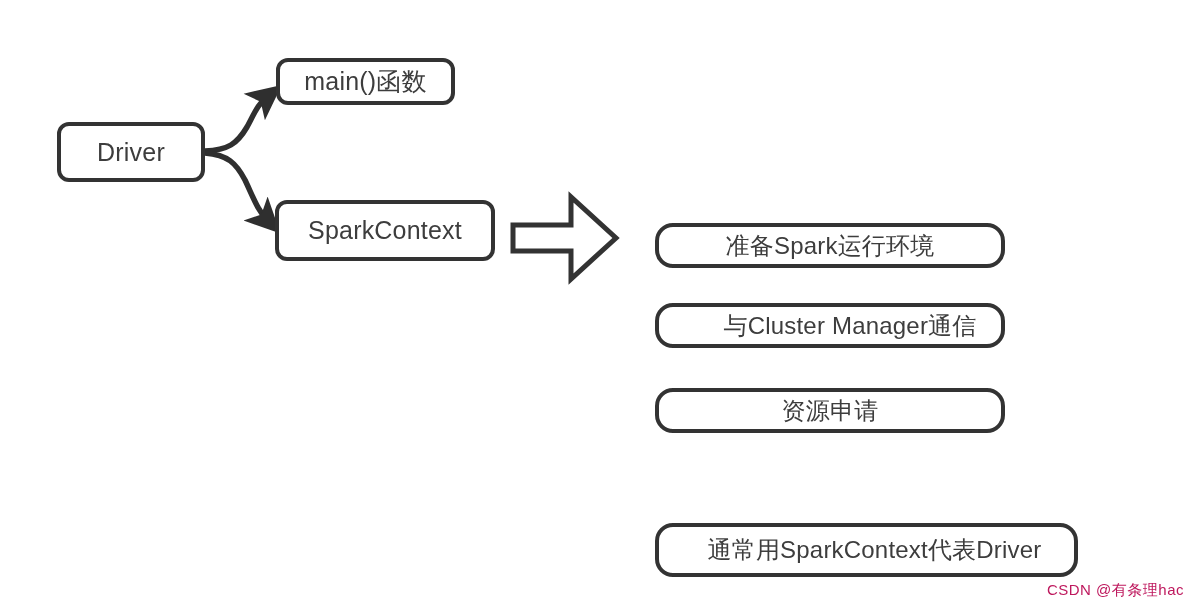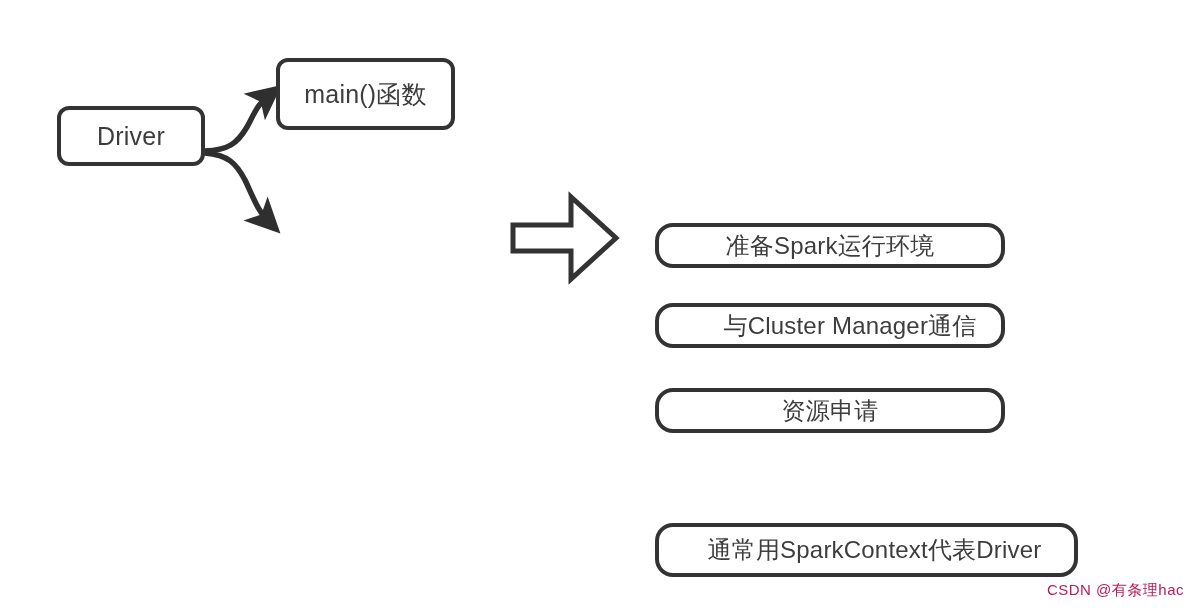--- a/index.html
+++ b/index.html
@@ -26,25 +26,25 @@
     display: flex;
     align-items: center;
     justify-content: center;
     color: #3d3d3d;
     font-weight: 400;
     letter-spacing: 0.2px;
     white-space: nowrap;
   }
   
   #node-driver {
-    left: 57px;  top: 106px;  width: 148px; height: 60px;
+    left: 57px;  top: 122px;  width: 148px; height: 60px;
     font-size: 25px;
   }
   #node-main {
-    left: 276px; top: 58px;  width: 179px; height: 72px;
+    left: 276px; top: 58px;  width: 179px; height: 47px;
     font-size: 25px;
   }
   #node-sparkcontext {
     left: 275px; top: 200px; width: 220px; height: 61px;
     font-size: 25px;
   }
   
   .task-node {
     font-size: 24px;
     border-radius: 18px;
@@ -93,20 +93,21 @@
 
     <g>
       <path d="M513,225 L571,225 L571,197 L616,238 L571,279 L571,251 L513,251 Z" fill="#ffffff" stroke="#333333" stroke-width="5" stroke-linejoin="miter"></path>
     </g>
   </svg>
 
   <div class="node" id="node-driver">Driver</div>
 
   <div class="node" id="node-main">main()函数</div>
 
+  <div class="node" id="node-sparkcontext">SparkContext</div>
 
   <div class="node task-node" id="task-0" style="left:655px; top:223px; width:350px; height:45px;">准备Spark运行环境</div>
 
   <div class="node task-node" id="task-1" style="left:655px; top:303px; width:350px; height:45px;padding-left:40px;">与Cluster Manager通信</div>
 
   <div class="node task-node" id="task-2" style="left:655px; top:388px; width:350px; height:45px;">资源申请</div>
 
 
   <div class="node task-node" id="task-4" style="left:655px; top:523px; width:423px; height:54px;padding-left:16px;">通常用SparkContext代表Driver</div>
 

